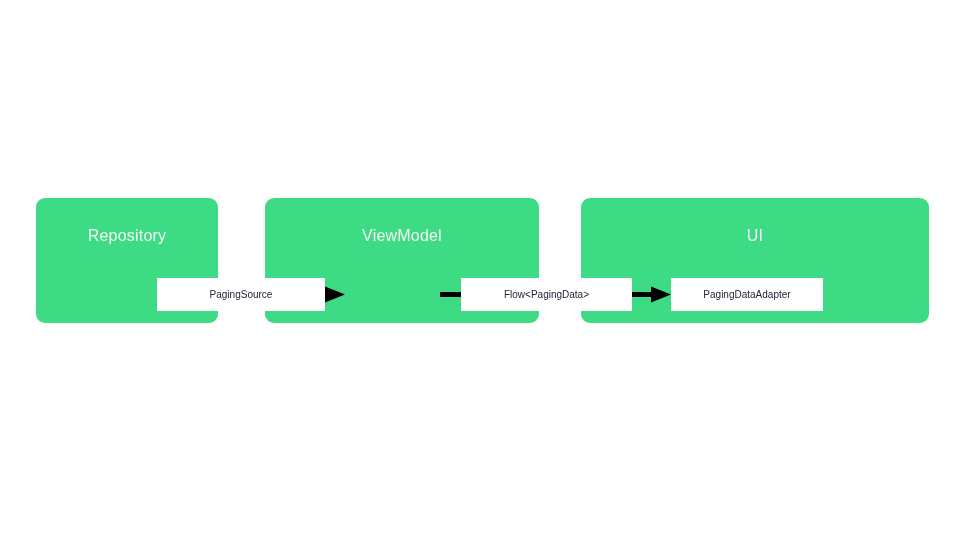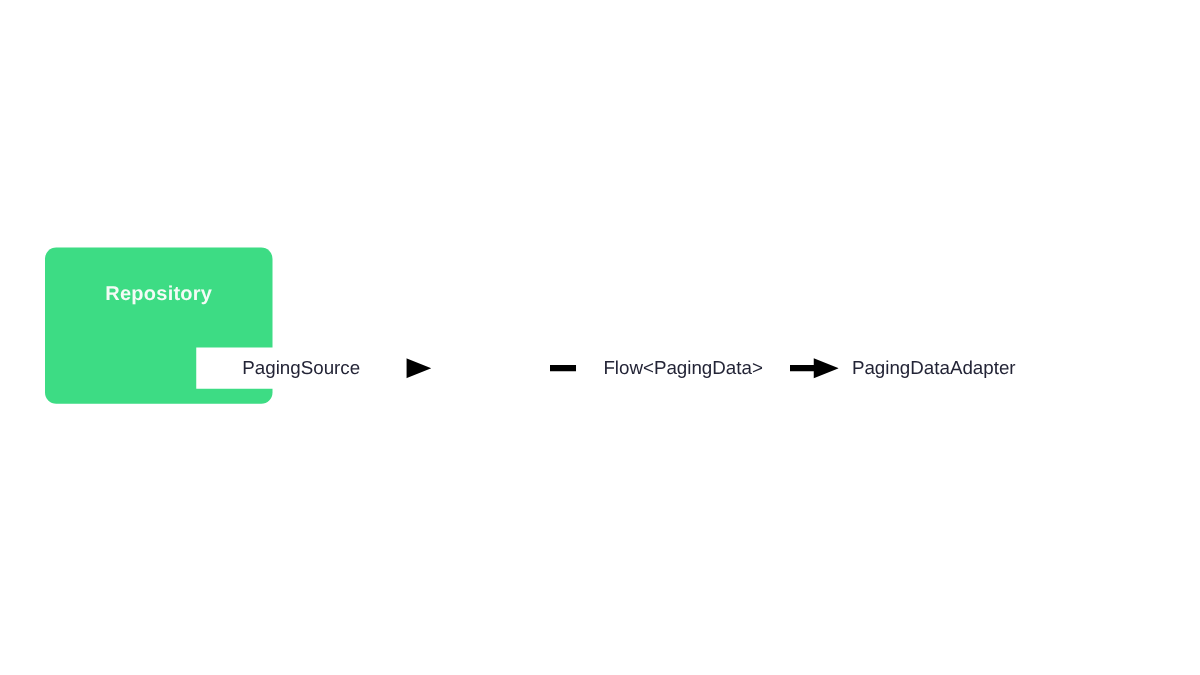--- a/index.html
+++ b/index.html
@@ -30,38 +30,38 @@
     box-sizing: border-box;
   }
   .layer-title {
     position: absolute;
     left: 0;
     right: 0;
     top: 28px;
     text-align: center;
     color: #f4fbf6;
     font-size: 16px;
-    font-weight: 700;
+    font-weight: 400;
     letter-spacing: 0.2px;
     line-height: 20px;
     white-space: nowrap;
   }
 
   #layer-repository { left: 36px;  top: 198px; width: 182px; height: 125px; }
   #layer-viewmodel  { left: 265px; top: 198px; width: 274px; height: 125px; }
   #layer-ui         { left: 581px; top: 198px; width: 348px; height: 125px; }
 
   
   .node-box {
     position: absolute;
     top: 278px;
     height: 33px;
     background: #ffffff;
     color: #232436;
-    font-size: 15px;
+    font-size: 10px;
     line-height: 33px;
     text-align: center;
     white-space: nowrap;
     box-sizing: border-box;
   }
 
   #node-pagingsource      { left: 157px; width: 168px; }
   #node-pager             { left: 345px; width: 95px;  }
   #node-flow-pagingdata   { left: 461px; width: 171px; }
   #node-pagingdataadapter { left: 671px; width: 152px; }
@@ -79,21 +79,27 @@
 </style>
 </head>
 <body>
 
 <div id="diagram">
 
   <div class="layer-box" id="layer-repository" style="background:#3ddc84;">
     <div class="layer-title">Repository</div>
   </div>
 
+  <div class="layer-box" id="layer-viewmodel" style="background:#3ddc84;">
+    <div class="layer-title">ViewModel</div>
+  </div>
 
+  <div class="layer-box" id="layer-ui" style="background:#3ddc84;">
+    <div class="layer-title">UI</div>
+  </div>
 
   <div class="connector" id="connector-source-to-pager">
     <svg viewBox="0 0 20 33" preserveAspectRatio="none" aria-hidden="true">
       <polygon points="0,8.5 20,16.5 0,24.5" fill="#000000"></polygon>
     </svg>
   </div>
 
   <div class="connector" id="connector-pager-to-flow">
     <svg viewBox="0 0 21 33" preserveAspectRatio="none" aria-hidden="true">
       <rect x="0" y="14" width="21" height="5" fill="#000000"></rect>

